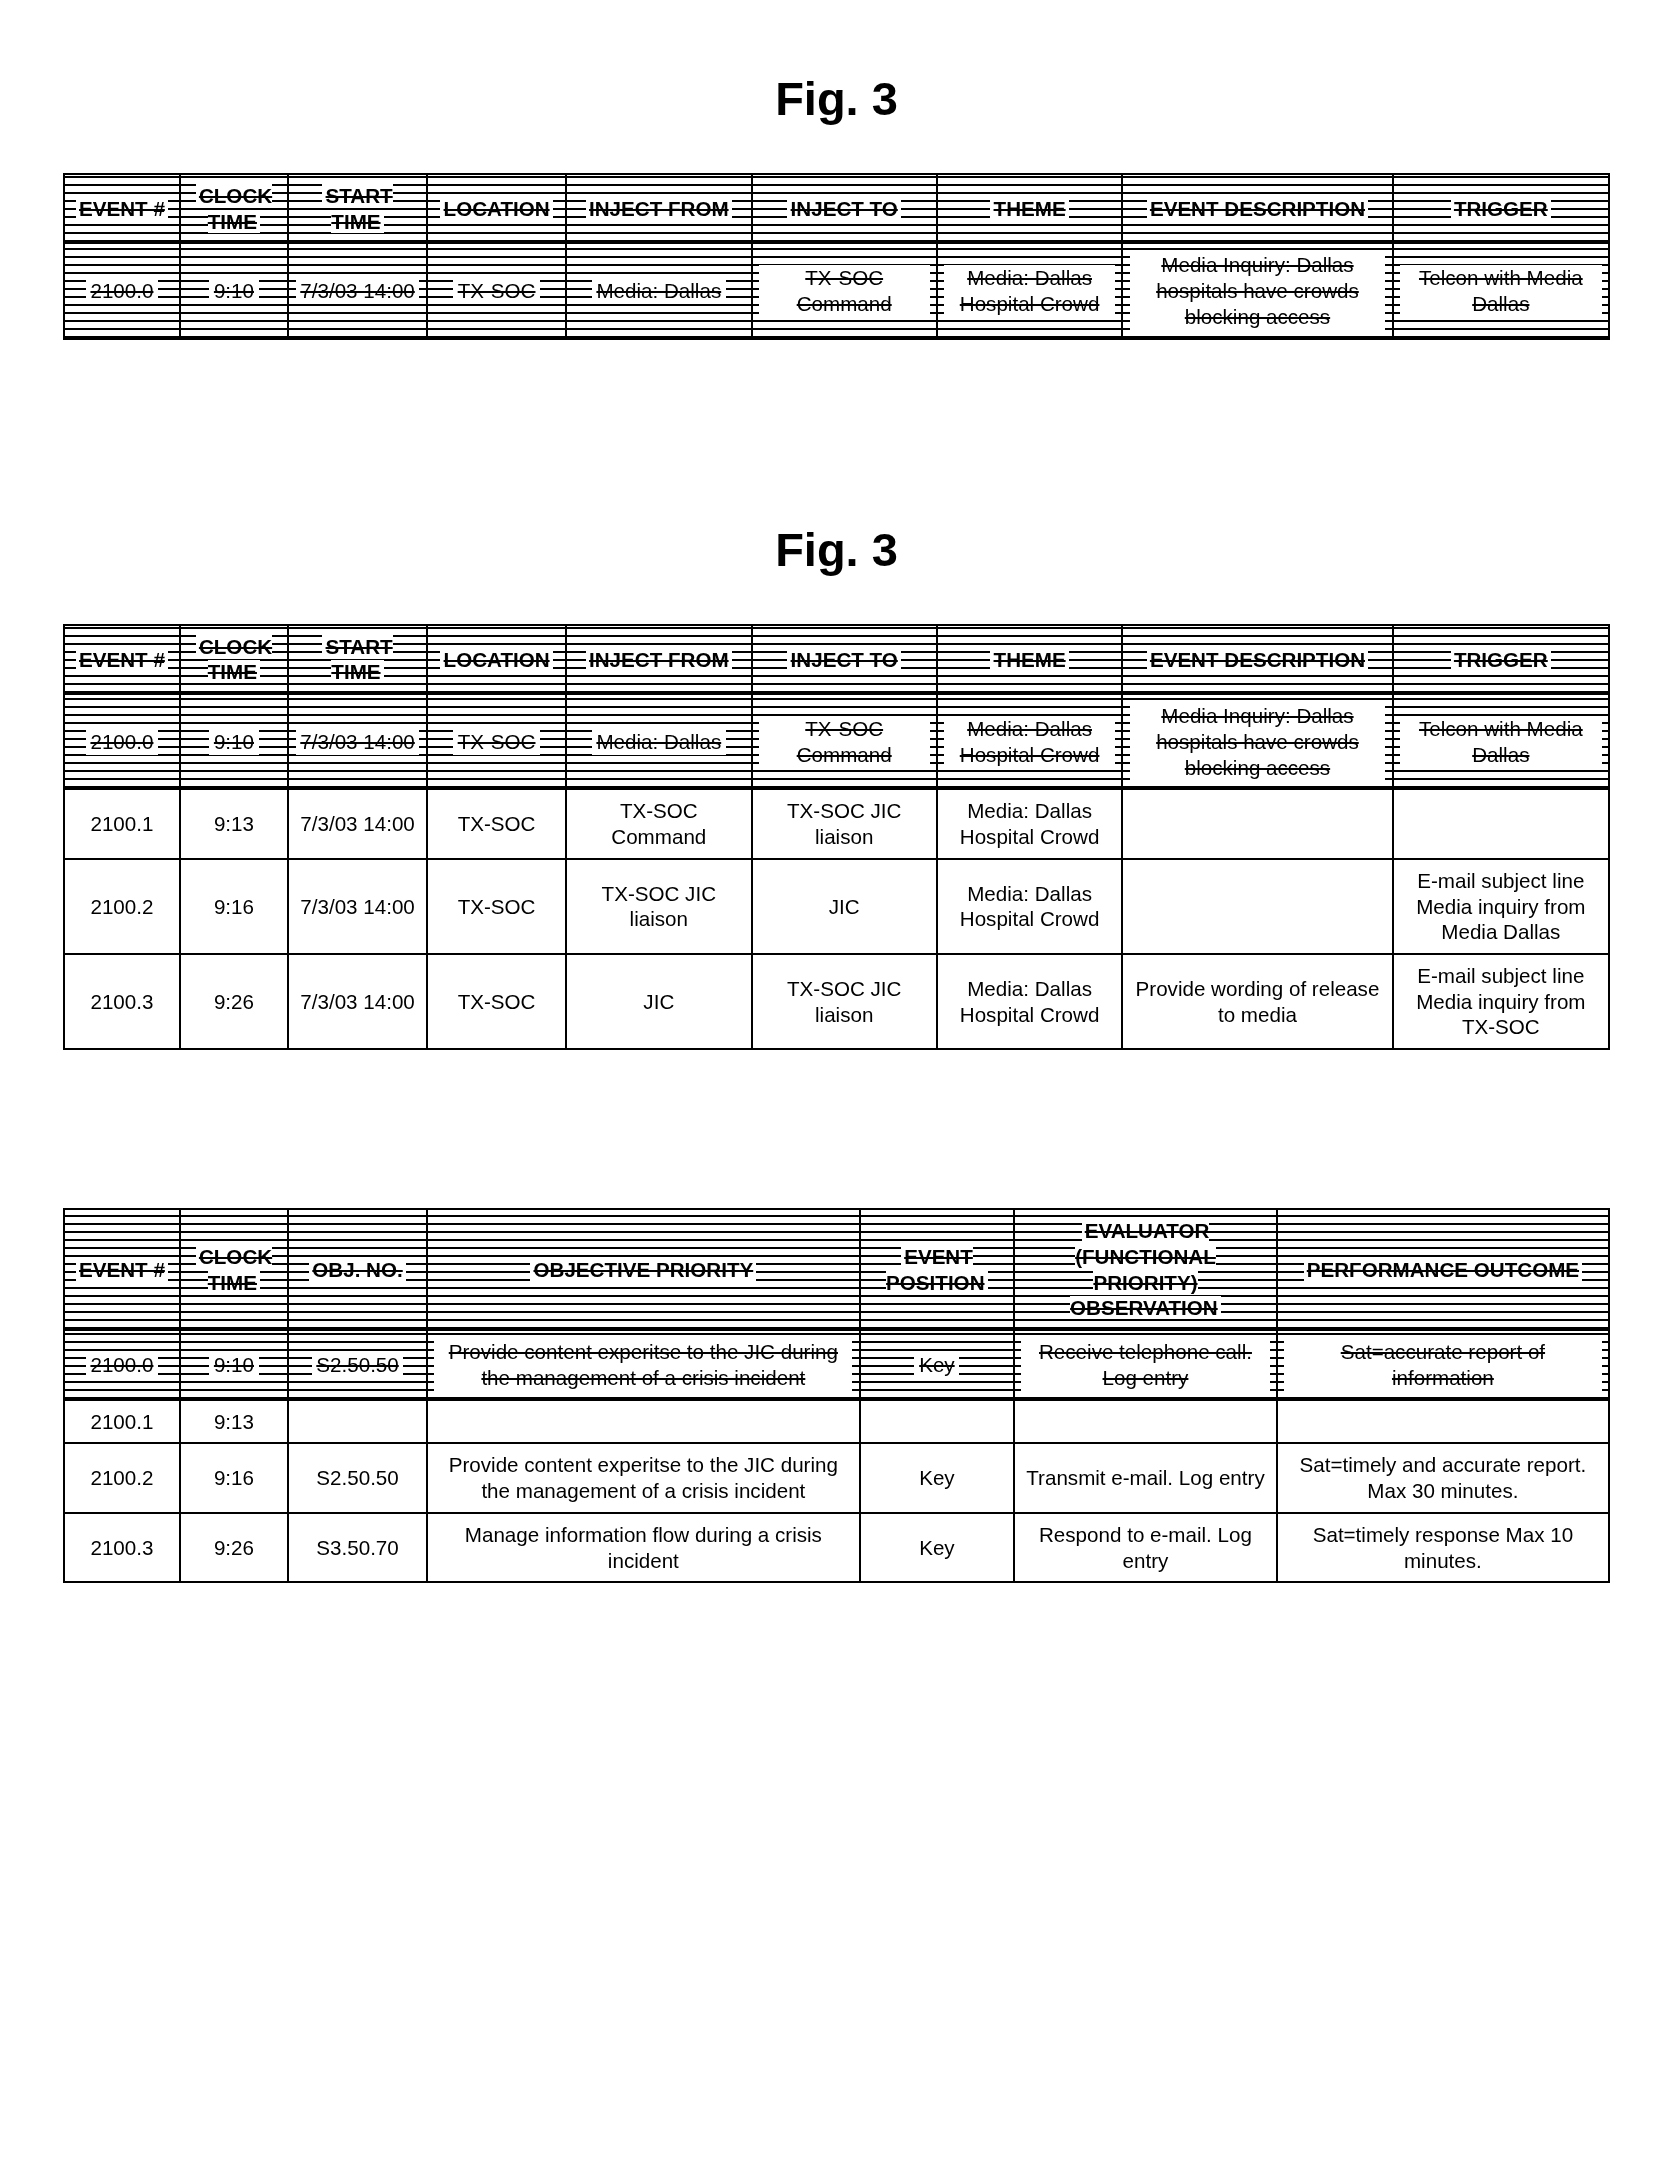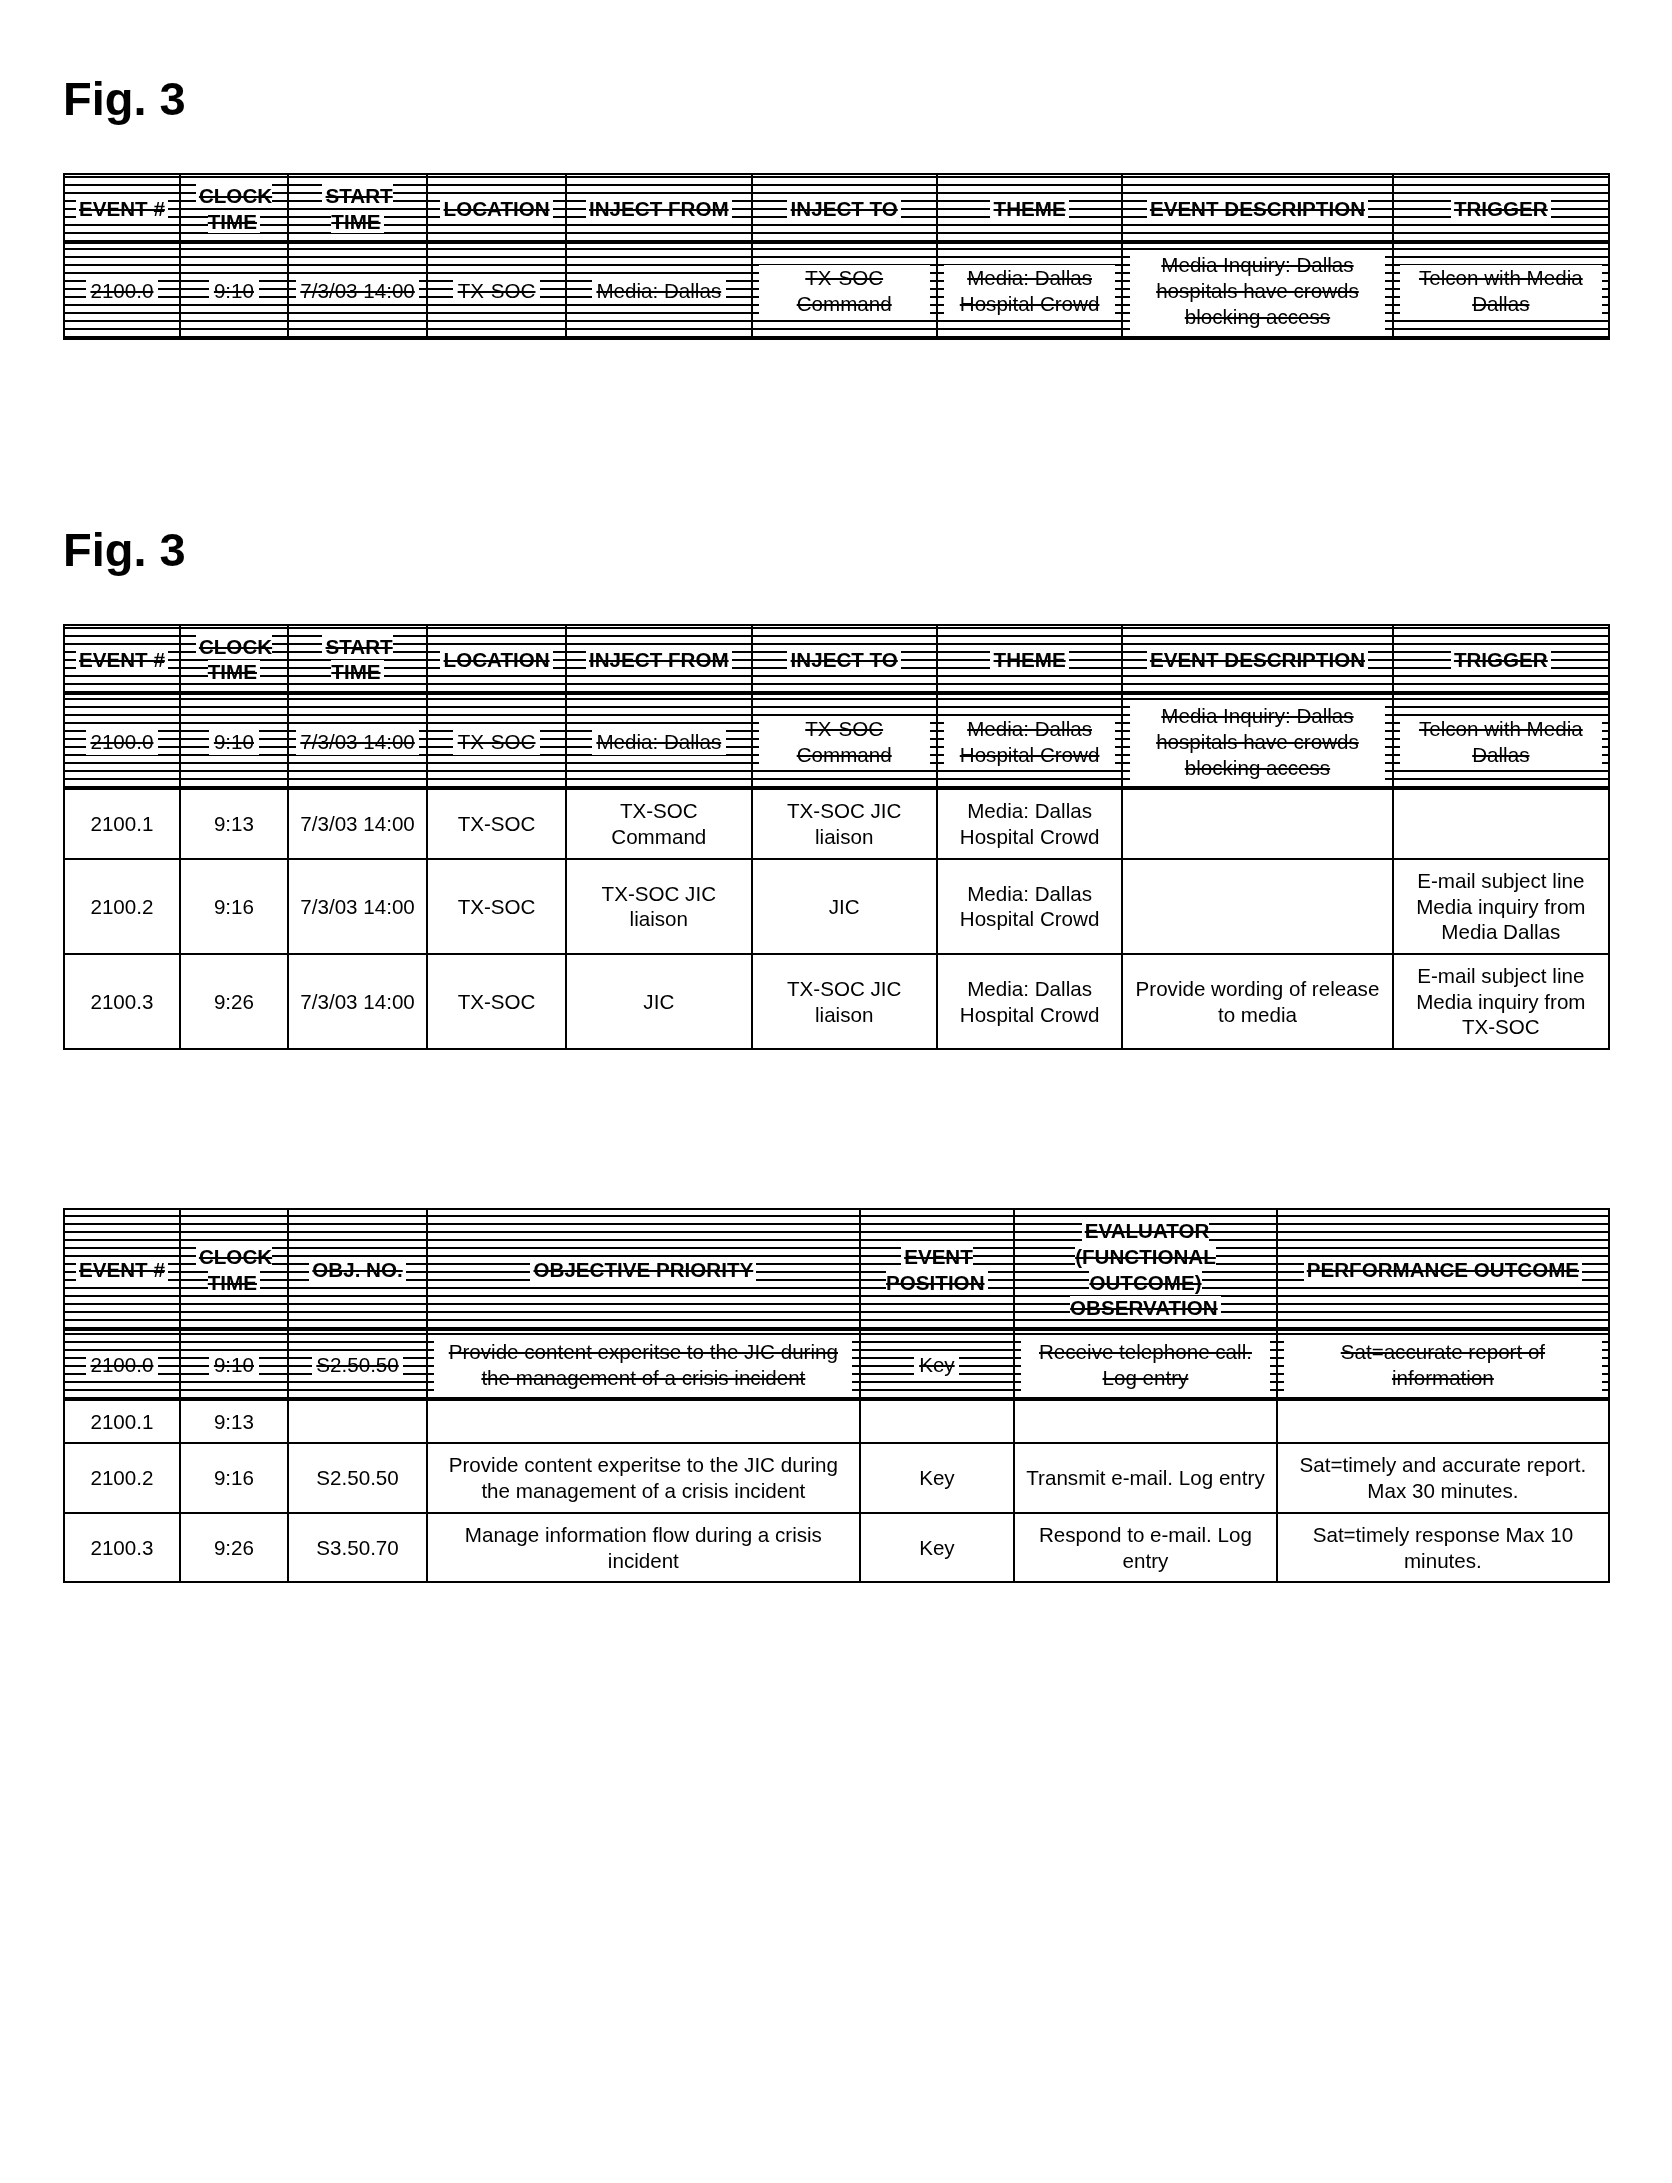--- a/index.html
+++ b/index.html
@@ -1,17 +1,17 @@
 <!DOCTYPE html>
 <html style="font-size:12.7px"><head>
 <meta charset="utf-8">
 <style>
   html,body{margin:0;padding:0;background:#fff;font-family:Arial,Helvetica,sans-serif;color:#000}
   .page{width:1673px;padding:47px 63px;box-sizing:border-box}
-  .fig-title{font-size:47px;font-weight:bold;text-align:left;margin:24px 0 47px 0}
+  .fig-title{font-size:47px;font-weight:bold;text-align:center;margin:24px 0 47px 0}
   table{border-collapse:collapse;width:100%;table-layout:fixed;font-size:20.6px}
   th,td{border:2.4px solid #000;padding:8px 6.3px;text-align:center;vertical-align:middle;line-height:1.25}
   thead th{font-weight:bold}
   .struck thead th{background:repeating-linear-gradient(0deg,#000 0,#000 1.6px,#fff 1.6px,#fff 8px)}
   .struck thead th span{background:#fff;padding:0 3.2px;text-decoration:line-through}
   tr.struck td{background:repeating-linear-gradient(0deg,#000 0,#000 1.6px,#fff 1.6px,#fff 8px)}
   tr.struck td>span{background:#fff;padding:0 4.7px;display:inline-block;text-decoration:line-through}
   .spacer{height:158px}
   
   .t9 col.c1{width:7.5%}
@@ -166,21 +166,21 @@
         <col class="c6">
         <col class="c7">
       </colgroup>
     <thead>
         <tr>
       <th><span>EVENT #</span></th>
       <th><span>CLOCK TIME</span></th>
       <th><span>OBJ. NO.</span></th>
       <th><span>OBJECTIVE PRIORITY</span></th>
       <th><span>EVENT POSITION</span></th>
-      <th><span>EVALUATOR (FUNCTIONAL OUTCOME) OBSERVATION</span></th>
+      <th><span>EVALUATOR (FUNCTIONAL PRIORITY) OBSERVATION</span></th>
       <th><span>PERFORMANCE OUTCOME</span></th>
     </tr>
       </thead>
     <tbody>
         <tr class="struck">
           <td><span>2100.0</span></td>
           <td><span>9:10</span></td>
           <td><span>S2.50.50</span></td>
           <td><span>Provide content experitse to the JIC  during the management of a crisis incident</span></td>
           <td><span>Key</span></td>

